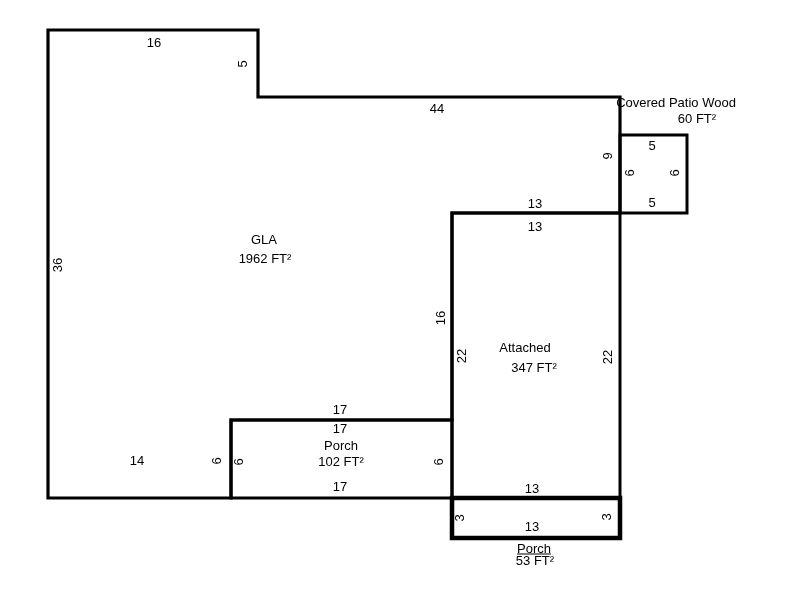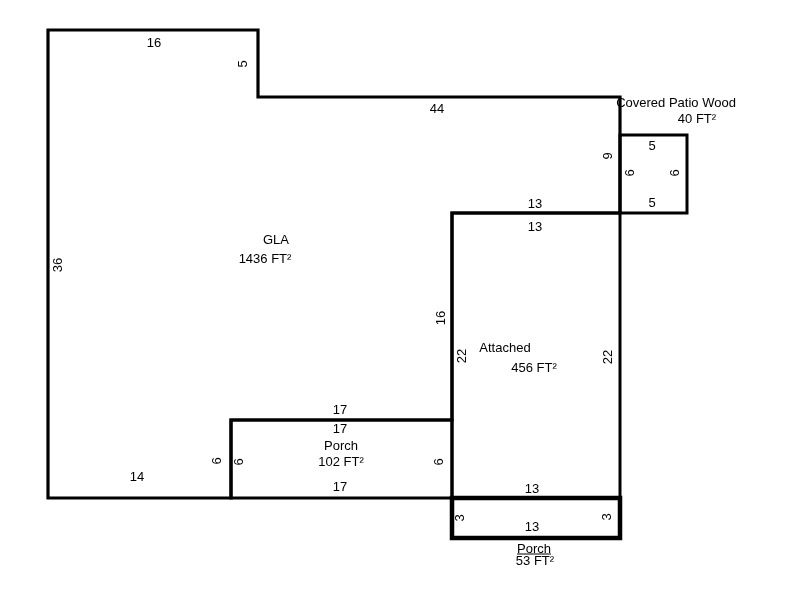--- a/index.html
+++ b/index.html
@@ -46,39 +46,39 @@
 
     <rect x="452" y="213" width="168" height="285" fill="none" stroke="#000000" stroke-width="3"></rect>
 
     <rect x="231" y="420" width="221" height="78" fill="none" stroke="#000000" stroke-width="3"></rect>
 
     <rect x="620" y="135" width="67" height="78" fill="none" stroke="#000000" stroke-width="3"></rect>
 
     <rect x="452" y="498" width="168" height="40" fill="none" stroke="#000000" stroke-width="4.5"></rect>
   </svg>
 
-  <span class="lbl" style="left:276px; top:239px">GLA</span>
-  <span class="lbl" style="left:265px; top:258px">1436 FT²</span>
+  <span class="lbl" style="left:264px; top:239px">GLA</span>
+  <span class="lbl" style="left:265px; top:258px">1962 FT²</span>
   <span class="lbl" style="left:154px; top:42px">16</span>
   <span class="lbl v" style="left:242px; top:64px">5</span>
   <span class="lbl" style="left:437px; top:108px">44</span>
   <span class="lbl v" style="left:57px; top:265px">36</span>
   <span class="lbl v" style="left:607px; top:156px">9</span>
   <span class="lbl v" style="left:440px; top:318px">16</span>
-  <span class="lbl" style="left:137px; top:476px">14</span>
+  <span class="lbl" style="left:137px; top:460px">14</span>
 
   <span class="lbl" style="left:676px; top:102px">Covered Patio Wood</span>
-  <span class="lbl" style="left:697px; top:118px">40 FT²</span>
+  <span class="lbl" style="left:697px; top:118px">60 FT²</span>
   <span class="lbl" style="left:652px; top:145px">5</span>
   <span class="lbl v" style="left:629px; top:173px">6</span>
   <span class="lbl v" style="left:674px; top:173px">6</span>
   <span class="lbl" style="left:652px; top:202px">5</span>
 
-  <span class="lbl" style="left:505px; top:347px">Attached</span>
-  <span class="lbl" style="left:534px; top:367px">456 FT²</span>
+  <span class="lbl" style="left:525px; top:347px">Attached</span>
+  <span class="lbl" style="left:534px; top:367px">347 FT²</span>
   <span class="lbl" style="left:535px; top:203px">13</span>
   <span class="lbl" style="left:535px; top:226px">13</span>
   <span class="lbl v" style="left:461px; top:356px">22</span>
   <span class="lbl v" style="left:607px; top:357px">22</span>
   <span class="lbl" style="left:532px; top:488px">13</span>
 
   <span class="lbl" style="left:340px; top:409px">17</span>
   <span class="lbl" style="left:340px; top:428px">17</span>
   <span class="lbl" style="left:341px; top:445px">Porch</span>
   <span class="lbl" style="left:341px; top:461px">102 FT²</span>

